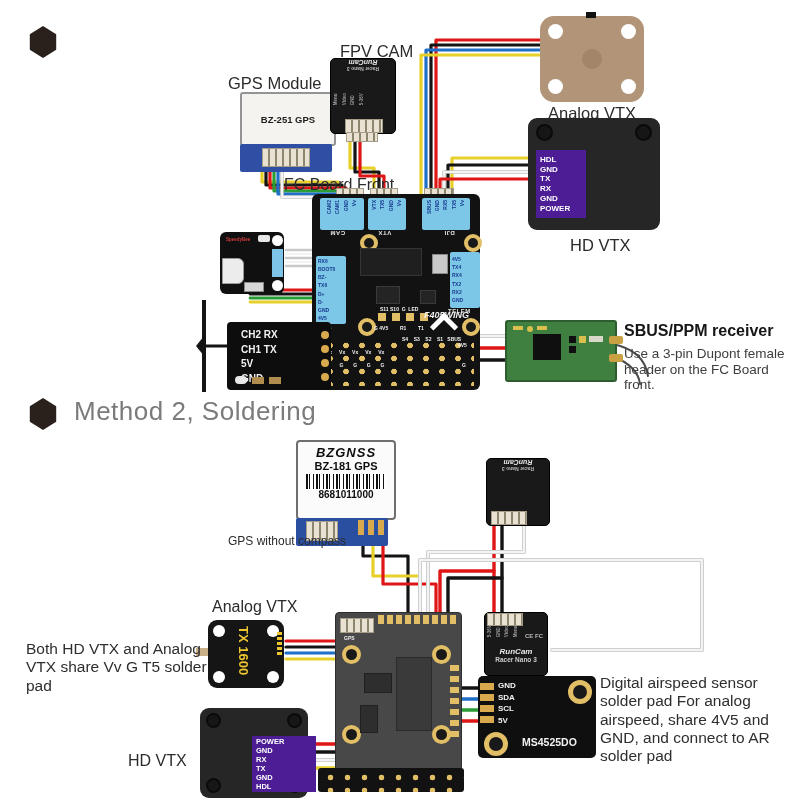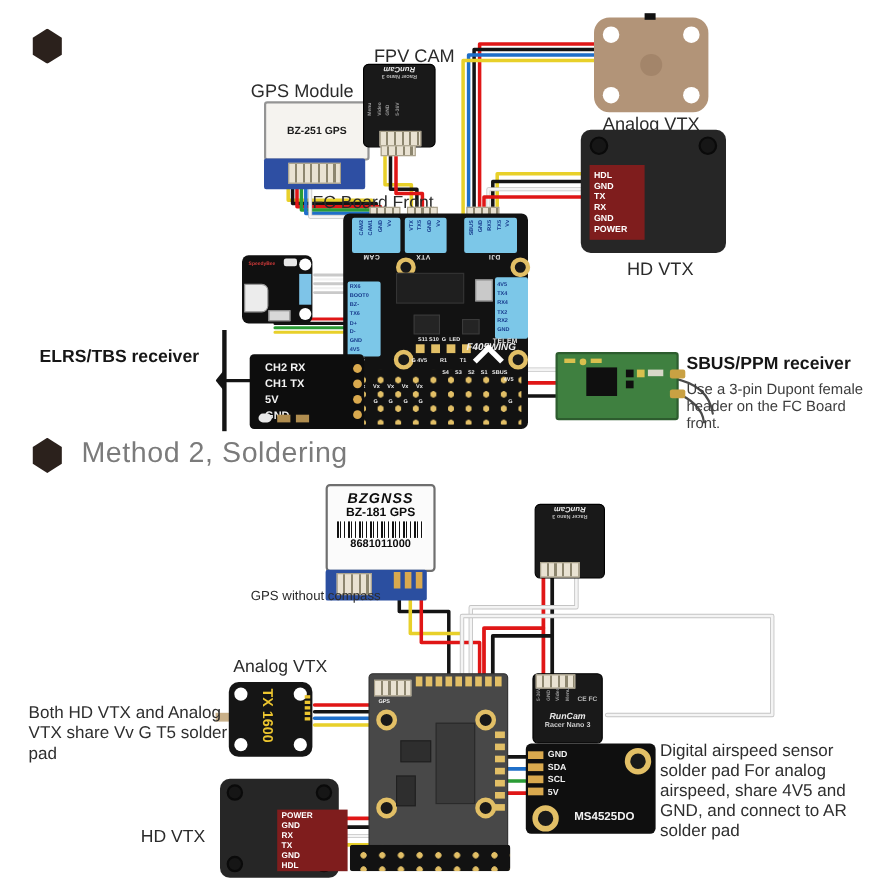--- a/index.html
+++ b/index.html
@@ -17,21 +17,21 @@
   .board{background:#121212;border-radius:6px;}
   .bluepad{background:#7cc7e8;border-radius:2px;display:flex;align-items:flex-start;justify-content:center;gap:1px;padding:2px 1px;}
   .vpin{writing-mode:vertical-rl;transform:rotate(180deg);font-size:5px;font-weight:bold;color:#173a8c;line-height:1.45;}
   .hpins{display:flex;flex-direction:column;padding:2px 2px;}
   .hpin{font-size:5px;font-weight:bold;color:#173a8c;line-height:1.45;}
   .portname{font-size:6px;color:#e6e6e6;font-weight:bold;letter-spacing:.5px;}
   .goldhole{border:4px solid #e2bf66;border-radius:50%;background:#191919;}
   .whitehole{background:#fff;border-radius:50%;}
   .padgrid{background-image:radial-gradient(circle,#e2bf66 0 2.6px,transparent 3.1px);background-size:16px 13px;background-position:4px 3px;}
   .tinyw{font-size:5px;color:#f0f0f0;font-weight:bold;white-space:pre;}
-  .bluelabel{background:#7f1d1d;color:#fff;font-weight:bold;display:flex;flex-direction:column;justify-content:center;padding:2px 4px;}
+  .bluelabel{background:#4c1d95;color:#fff;font-weight:bold;display:flex;flex-direction:column;justify-content:center;padding:2px 4px;}
   .bluelabel span{line-height:1.22;}
   .screw{background:#161616;border:2px solid #0a0a0a;border-radius:50%;}
   .cam{background:#191919;border-radius:5px;border:1px solid #000;}
   .camflip{transform:rotate(180deg);}
   .brand{color:#e8e8e8;font-style:italic;font-weight:bold;text-align:center;}
   .connector{background:#e9e2d2;border:1px solid #a59d87;
     background-image:repeating-linear-gradient(90deg,transparent 0 5px,#8d866f 5px 7px);}
   .chev{width:15px;height:15px;border-top:5px solid #fff;border-right:5px solid #fff;transform:rotate(-45deg);}
   .barcode{background:#fff;background-image:repeating-linear-gradient(90deg,#111 0 2px,transparent 2px 3px,#111 3px 4px,transparent 4px 7px,#111 7px 8px,transparent 8px 10px);}
   .vtext{writing-mode:vertical-rl;font-weight:bold;}
@@ -257,21 +257,20 @@
   <div class="abs z2" style="left:220px;top:232px;width:64px;height:62px;background:#101010;border-radius:6px">
     <div class="abs" style="left:6px;top:5px;font-size:4.5px;color:#d23b3b;font-weight:bold">SpeedyBee</div>
     <div class="abs" style="left:38px;top:3px;width:12px;height:7px;background:#e8e8e8;border-radius:2px"></div>
     <div class="whitehole abs" style="left:52px;top:3px;width:11px;height:11px"></div>
     <div class="whitehole abs" style="left:52px;bottom:3px;width:11px;height:11px"></div>
     <div class="abs" style="left:52px;top:17px;width:11px;height:28px;background:#7ec4e8"></div>
     <div class="abs" style="left:2px;top:26px;width:20px;height:24px;background:#ececec;border:1px solid #9a9a9a;border-radius:0 6px 6px 0"></div>
     <div class="abs" style="left:24px;bottom:2px;width:18px;height:8px;background:#d8d8d8;border:1px solid #8a8a8a"></div>
   </div>
 
-  <div class="abs z2 btitle" style="left:36px;top:316px">ELRS/TBS receiver</div>
   <div class="abs z2" style="left:202px;top:300px;width:4px;height:92px;background:#141414"></div>
   <div class="abs z2" style="left:196px;top:336px;width:8px;height:20px;background:#141414;clip-path:polygon(100% 0,0 50%,100% 100%)"></div>
   <div class="abs z2" style="left:227px;top:322px;width:104px;height:68px;background:#0d0d0d;border-radius:4px">
     <div class="abs" style="left:14px;top:7px;display:flex;flex-direction:column;gap:3.5px;font-size:10px;font-weight:bold;color:#f2f2f2">
       <span>CH2 RX</span>
         <span>CH1 TX</span>
       <span>5V</span>
         <span>GND</span>
     </div>
     <div class="abs" style="right:2px;top:9px;display:flex;flex-direction:column;gap:6px">

